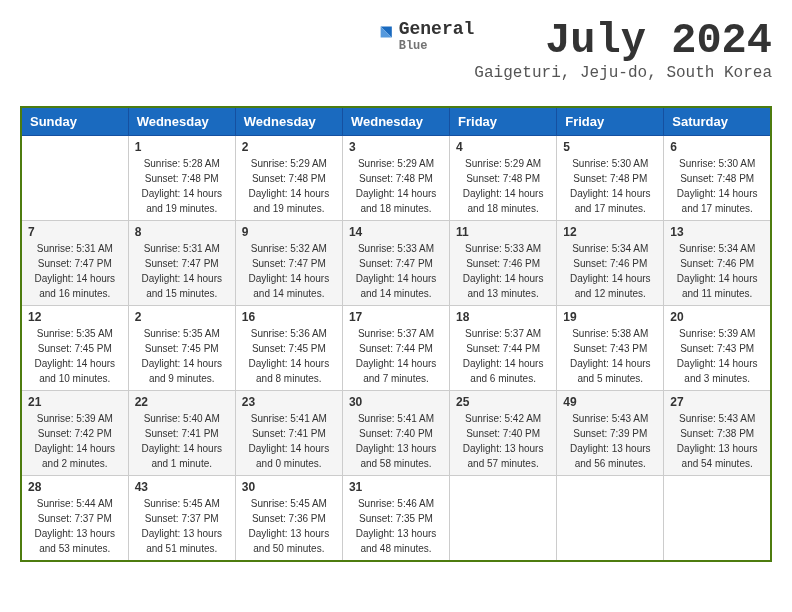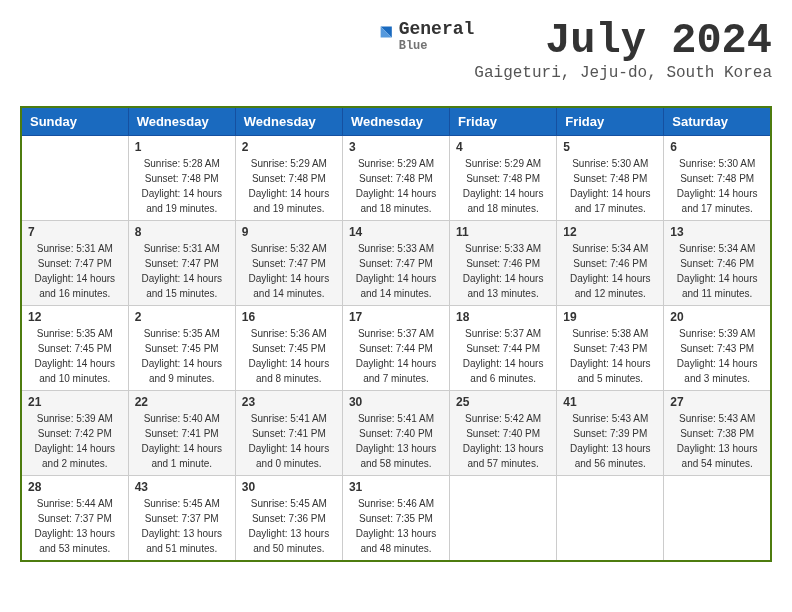--- a/index.html
+++ b/index.html
@@ -223,21 +223,21 @@
         </td>
         <td>
           <span class="day-number">30</span>
           <div class="day-info">Sunrise: 5:41 AM<br>Sunset: 7:40 PM<br>Daylight: 13 hours and 58 minutes.</div>
         </td>
         <td>
           <span class="day-number">25</span>
           <div class="day-info">Sunrise: 5:42 AM<br>Sunset: 7:40 PM<br>Daylight: 13 hours and 57 minutes.</div>
         </td>
         <td>
-          <span class="day-number">41</span>
+          <span class="day-number">49</span>
           <div class="day-info">Sunrise: 5:43 AM<br>Sunset: 7:39 PM<br>Daylight: 13 hours and 56 minutes.</div>
         </td>
         <td>
           <span class="day-number">27</span>
           <div class="day-info">Sunrise: 5:43 AM<br>Sunset: 7:38 PM<br>Daylight: 13 hours and 54 minutes.</div>
         </td>
       </tr>
       <tr>
         <td>
           <span class="day-number">28</span>

